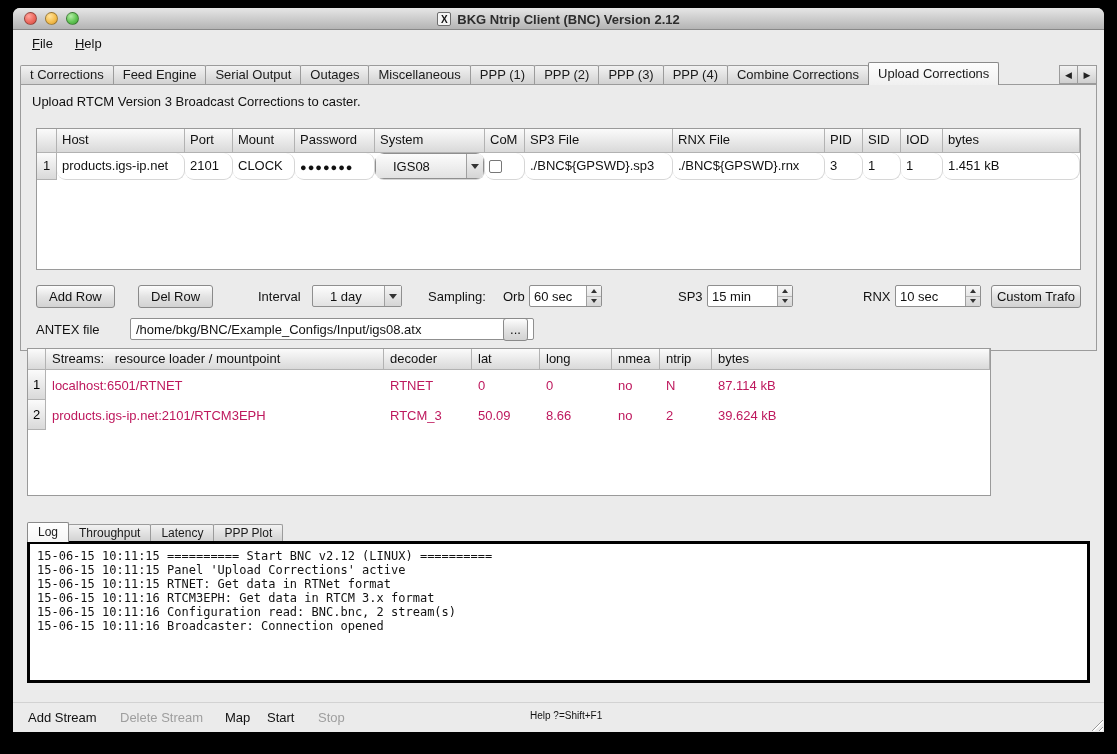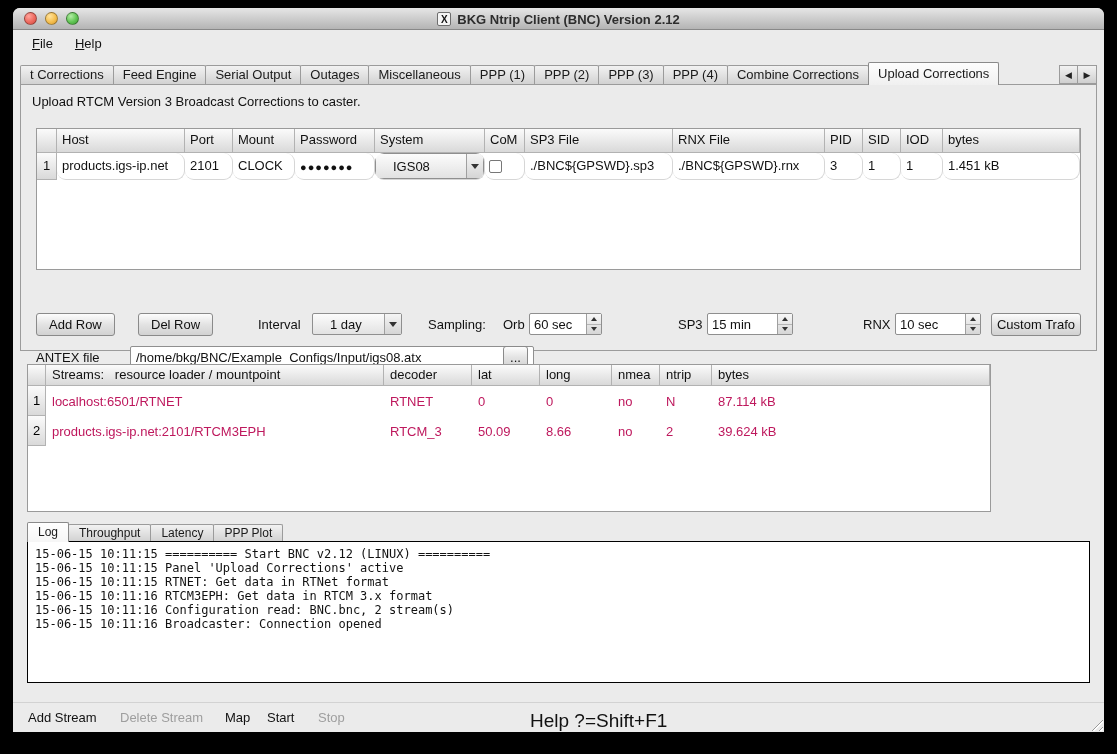--- a/index.html
+++ b/index.html
@@ -89,48 +89,48 @@
   .checkbox { display:inline-block; width:13px; height:13px; background:#fff; border:1px solid #777; border-radius:2px; margin:7px 0 0 4px; }
 
   .btn {
     display:inline-flex; align-items:center; justify-content:center;
     height:23px; padding:0 12px; font-size:13px; color:#111;
     background:linear-gradient(180deg,#fdfdfd,#e3e3e3 50%,#d2d2d2);
     border:1px solid #8a8a8a; border-radius:3px; white-space:nowrap;
   }
 
   .controls { position:absolute; left:0; right:0; top:200px; height:24px; }
-  .ctl { position:absolute; top:0;margin-top:28px; }
+  .ctl { position:absolute; top:0; }
   .lbl { font-size:13px; color:#111; line-height:23px; white-space:nowrap; }
 
   .antex-row { position:absolute; left:0; right:0; top:233px; height:24px; }
   .text-input { height:22px; border:1px solid #8f8f8f; border-radius:2px; background:#fff; font-family:"Liberation Sans",sans-serif; font-size:13px; color:#111; padding:0 5px; }
 
   
-  .streams { position:absolute; left:14px; top:356px; width:964px; height:148px; border:1px solid #9a9a9a; background:#fff; overflow:hidden; }
+  .streams { position:absolute; left:14px; top:340px; width:964px; height:148px; border:1px solid #9a9a9a; background:#fff; overflow:hidden; }
   .st-hrow { display:flex; height:21px; }
   .st-hcell { background:linear-gradient(180deg,#fbfbfb,#d9d9d9); border-right:1px solid #b2b2b2; border-bottom:1px solid #b2b2b2; font-size:13px; color:#111; padding:2px 6px 0 6px; white-space:pre; overflow:hidden; }
   .st-drow { display:flex; height:30px; background:#fff; }
   .st-dcell { font-size:13px; color:#be185d; padding:8px 6px 0 6px; white-space:nowrap; overflow:hidden; }
   .st-numcell { background:linear-gradient(180deg,#fbfbfb,#d9d9d9); border-right:1px solid #b2b2b2; border-bottom:1px solid #b2b2b2; font-size:13px; text-align:center; padding-top:7px; }
   .sw-num{width:18px;} .sw-mount{width:338px;} .sw-dec{width:88px;} .sw-lat{width:68px;}
   .sw-long{width:72px;} .sw-nmea{width:48px;} .sw-ntrip{width:52px;} .sw-bytes{flex:1;}
 
   
   .btabbar { position:absolute; left:14px; top:514px; height:19px; display:flex; align-items:flex-end; }
   .btab { height:17px; line-height:16px; padding:0 10px; font-size:12px; color:#1a1a1a; background:linear-gradient(180deg,#f2f2f2,#d2d2d2); border:1px solid #9b9b9b; border-bottom:none; margin-right:-1px; border-radius:2px 2px 0 0; }
   .btab.active { height:20px; line-height:19px; margin-bottom:-1px; z-index:2; position:relative; background:linear-gradient(180deg,#ffffff,#f6f6f6); border:1px solid #8a8a8a; border-bottom:none; }
-  .logbox { position:absolute; left:14px; top:533px; width:1063px; height:142px; border:1px solid #000000; background:#fff; padding:5px 7px; overflow:hidden; }
+  .logbox { position:absolute; left:14px; top:533px; width:1063px; height:142px; border:3px solid #000000; background:#fff; padding:5px 7px; overflow:hidden; }
   .logline { font-family:"DejaVu Sans Mono", monospace; font-size:12px; line-height:14px; color:#111; white-space:pre; }
 
   
   .statusbar { position:absolute; left:0; right:0; top:694px; height:30px; border-top:1px solid #d2d2d2; }
   .sb-btn { position:absolute; top:7px; font-size:13px; color:#111; background:none; border:none; white-space:nowrap; }
   .sb-btn.disabled { color:#9e9e9e; }
-  .sb-help { position:absolute; top:7px; left:517px; font-size:19px; color:#111; white-space:nowrap; }
+  .sb-help { position:absolute; top:7px; left:517px; font-size:10px; color:#111; white-space:nowrap; }
 
   .resize-grip {
     position:absolute; right:1px; bottom:1px; width:15px; height:15px;
     background:repeating-linear-gradient(135deg, transparent 0 3px, #9a9a9a 3px 4px, #ffffff 4px 5px);
     clip-path:polygon(100% 0, 100% 100%, 0 100%);
   }
 </style>
 </head>
 <body>
 

